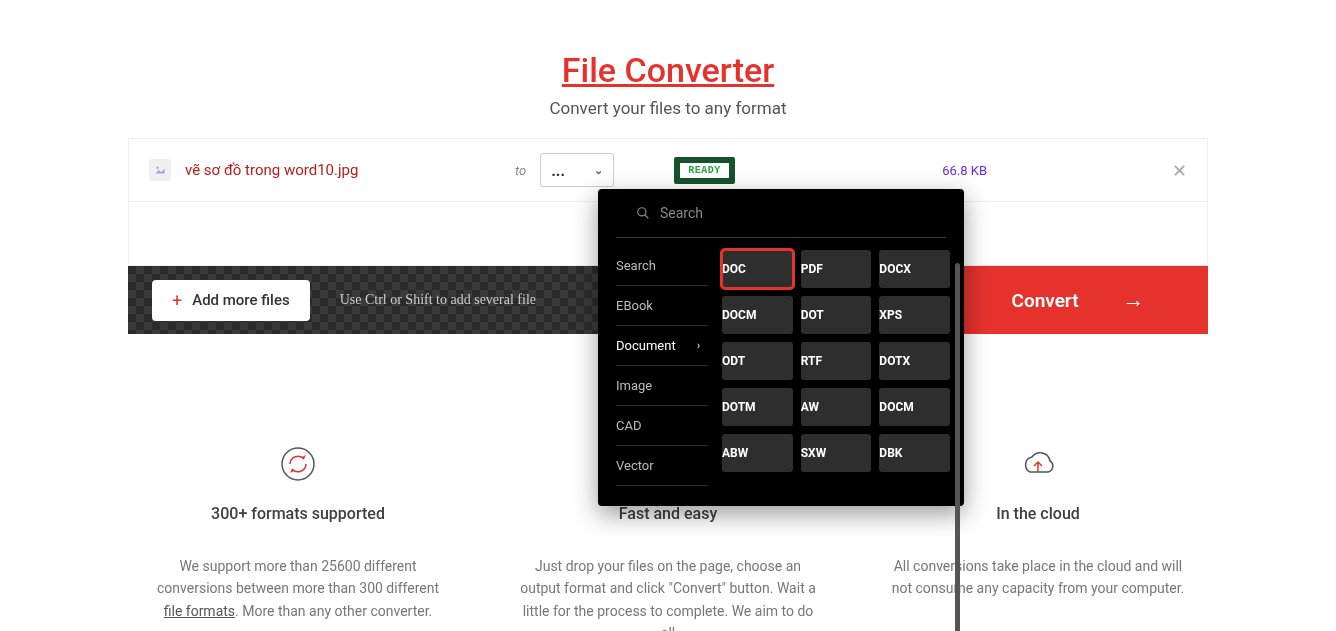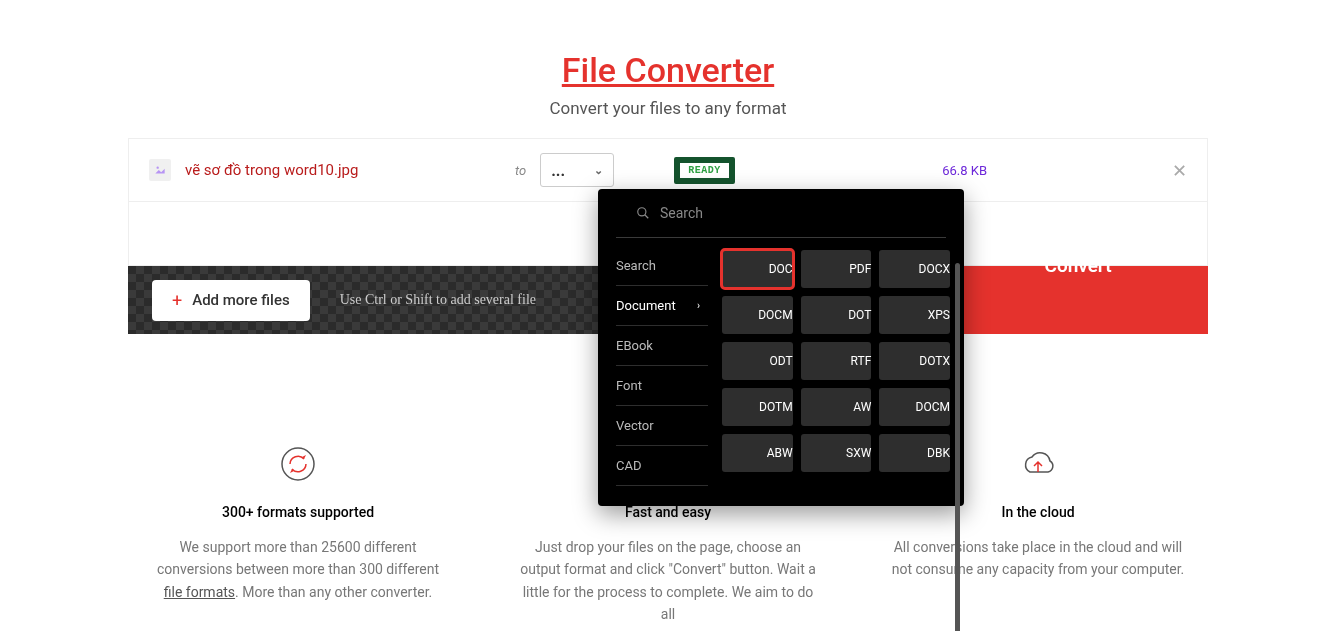--- a/index.html
+++ b/index.html
@@ -30,42 +30,42 @@
   linear-gradient(45deg, transparent 75%, #3a3a3a 75%), 
   linear-gradient(-45deg, transparent 75%, #3a3a3a 75%);
   background-size: 16px 16px;
   background-position: 0 0, 0 8px, 8px -8px, -8px 0;
   background-color: #2b2b2b;
   align-items: center;
 }
 .add-more { background: #fff; border: none; border-radius: 4px; padding: 10px 20px; font-size: 15px; font-weight: 500; color: #333; display: flex; align-items: center; gap: 10px; margin-left: 24px; cursor: pointer; }
 .add-more .plus { color: #e5322d; font-size: 18px; font-weight: 400; }
 .hint-text { color: #ccc; font-size: 14px; margin-left: 30px; font-family: Liberation Serif, serif; }
-.convert-btn { margin-left: auto; background: #e5322d; color: #fff; border: none; height: 100%; width: 260px; font-size: 19px; font-weight: 600; display: flex; align-items: center; justify-content: center; gap: 44px; padding: 0 24px; cursor: pointer; flex-direction: column; }
+.convert-btn { margin-left: auto; background: #e5322d; color: #fff; border: none; height: 100%; width: 260px; font-size: 19px; font-weight: 600; display: flex; align-items: center; justify-content: center; gap: 44px; padding: 0 24px; cursor: pointer; }
 .convert-btn .arrow { font-size: 22px; }
 
 .dropdown { position: absolute; left: 598px; top: 189px; width: 366px; background: #000000; border-radius: 4px; box-shadow: 0 8px 24px rgba(0,0,0,0.4); z-index: 100; color: #ccc; padding-bottom: 20px; }
 .search-row { padding: 16px 20px; border-bottom: 1px solid #3a3a3a; display: flex; align-items: center; gap: 10px; margin: 0 18px 8px; }
 .search-row svg { width: 14px; height: 14px; }
 .search-input { background: transparent; border: none; color: #ccc; font-size: 14px; outline: none; flex: 1; }
 .search-input::placeholder { color: #888; }
 .dropdown-body { display: flex; }
 .category-list { width: 110px; padding: 0 0 0 18px; }
 .cat-item { padding: 12px 0; font-size: 13px; color: #bbb; border-bottom: 1px solid #2e2e2e; cursor: pointer; display: flex; align-items: center; justify-content: space-between; padding-right: 8px; }
 .cat-item.active { color: #fff; }
 .cat-item .arr { font-size: 10px; color: #fff; }
 .format-grid { flex: 1; display: grid; grid-template-columns: repeat(3, 1fr); gap: 8px; padding: 4px 14px 0 14px; align-content: start; }
-.fmt-btn { background: #2e2e2e; border: none; color: #fff; font-size: 12px; font-weight: 400; padding: 12px 0; border-radius: 3px; cursor: pointer; text-align: right; }
+.fmt-btn { background: #2e2e2e; border: none; color: #fff; font-size: 12px; font-weight: 700; padding: 12px 0; border-radius: 3px; cursor: pointer; text-align: left; }
 .fmt-btn.highlight { outline: 3px solid #e5322d; outline-offset: -1px; }
 .scroll-thumb { position: absolute; right: 4px; top: 74px; width: 5px; height: 380px; background: #555; border-radius: 3px; }
 
 .features { display: flex; justify-content: space-between; margin-top: 110px; padding: 0 20px; }
 .feature { width: 300px; text-align: center; }
 .feature-icon { width: 40px; height: 40px; margin: 0 auto 20px; display: flex; align-items: center; justify-content: center; }
-.feature-title { font-size: 14px; font-weight: 500; color: #000000; margin-bottom: 16px; }
+.feature-title { font-size: 16px; font-weight: 500; color: #404040; margin-bottom: 32px; }
 .feature-desc { font-size: 14px; color: #777; line-height: 1.6; }
 .feature-desc .link { text-decoration: underline; color: #555; cursor: pointer; }
 </style>
 </head>
 <body>
 
 <div class="header">
   <div class="title">File Converter</div>
   <div class="subtitle">Convert your files to any format</div>
 </div>
@@ -138,25 +138,25 @@
   <div class="search-row">
     <svg viewBox="0 0 24 24">
         <circle cx="10" cy="10" r="7" fill="none" stroke="#888" stroke-width="2"></circle>
         <line x1="15" y1="15" x2="21" y2="21" stroke="#888" stroke-width="2"></line>
       </svg>
     <input class="search-input" placeholder="Search" style="">
   </div>
   <div class="dropdown-body">
     <div class="category-list" id="cat-list">
         <div class="cat-item">Search</div>
+        <div class="cat-item">EBook</div>
         <div class="cat-item active">Document<span class="arr">›</span></div>
-        <div class="cat-item">EBook</div>
-        <div class="cat-item">Font</div>
+        <div class="cat-item">Image</div>
+        <div class="cat-item">CAD</div>
         <div class="cat-item">Vector</div>
-        <div class="cat-item">CAD</div>
       </div>
     <div class="format-grid" id="fmt-grid">
         <button class="fmt-btn highlight">DOC</button>
         <button class="fmt-btn">PDF</button>
         <button class="fmt-btn">DOCX</button>
         <button class="fmt-btn">DOCM</button>
         <button class="fmt-btn">DOT</button>
         <button class="fmt-btn">XPS</button>
         <button class="fmt-btn">ODT</button>
         <button class="fmt-btn">RTF</button>

